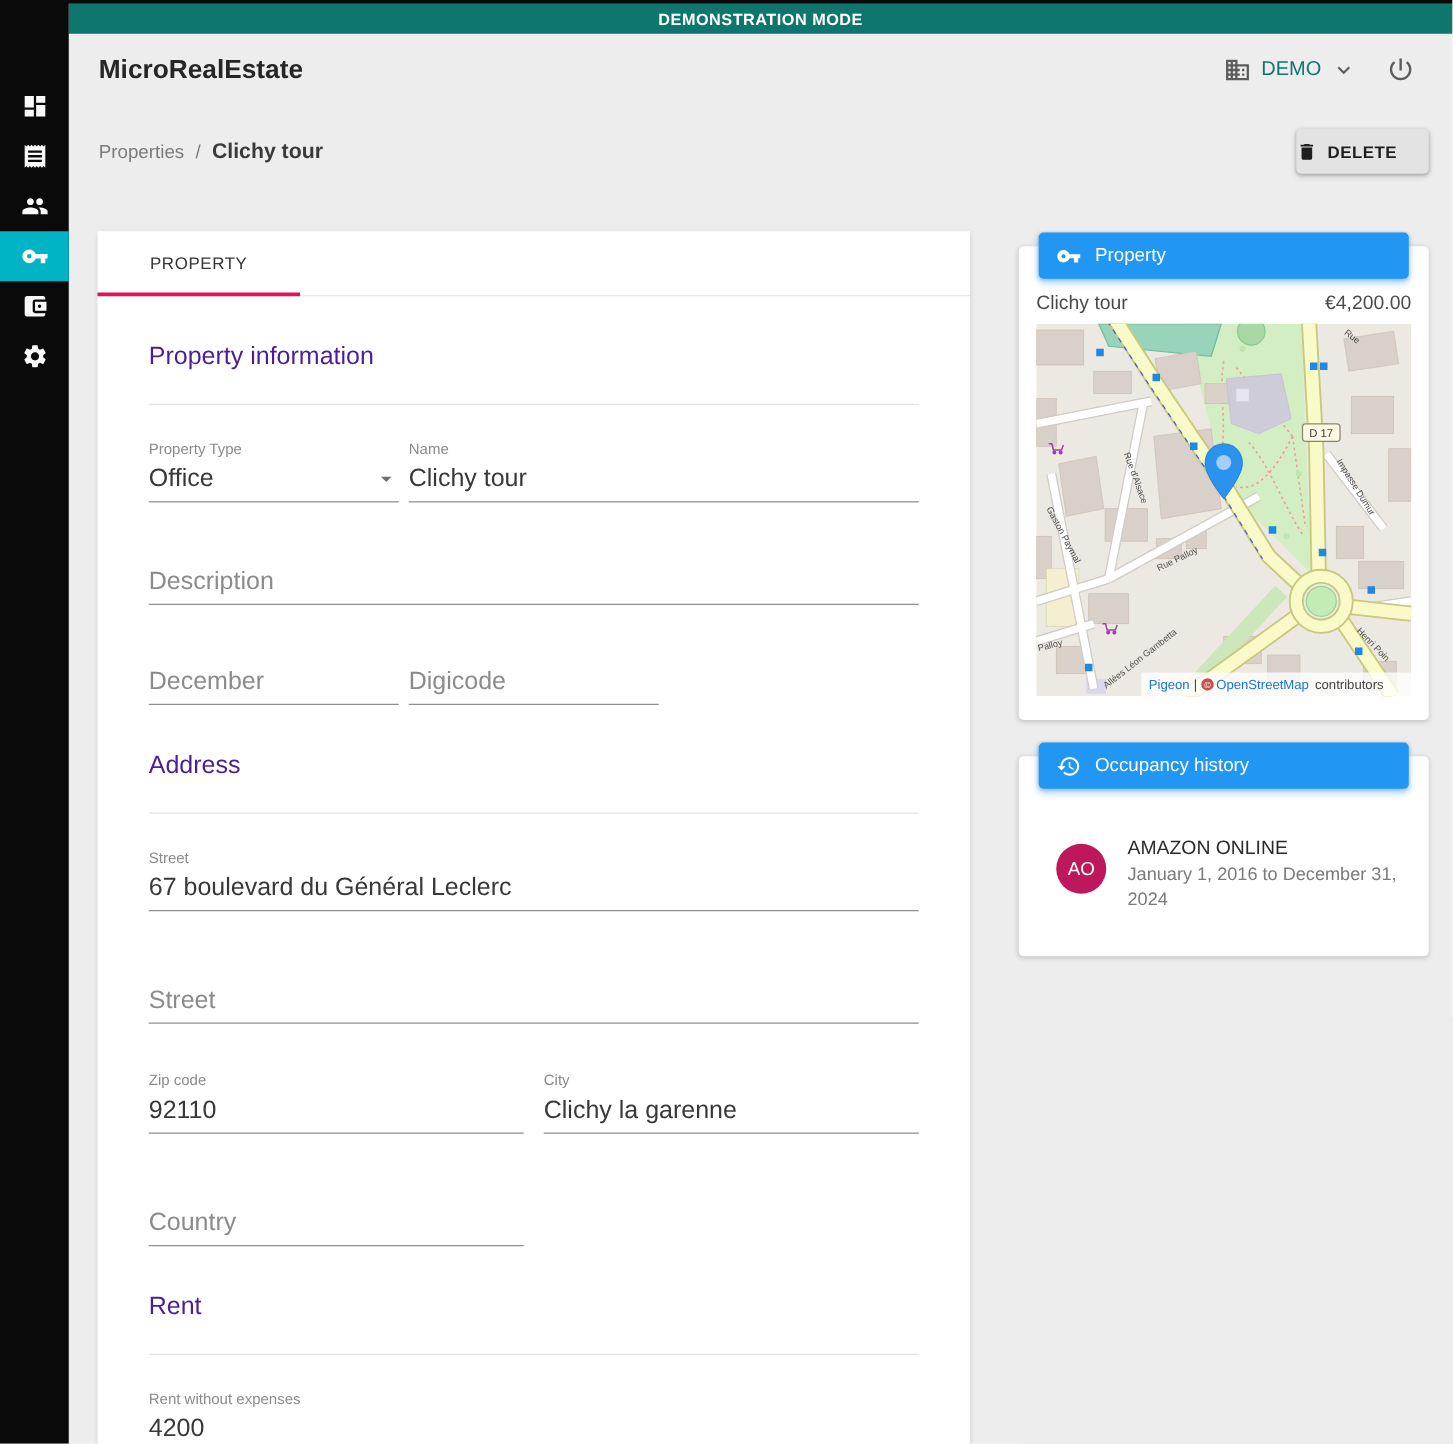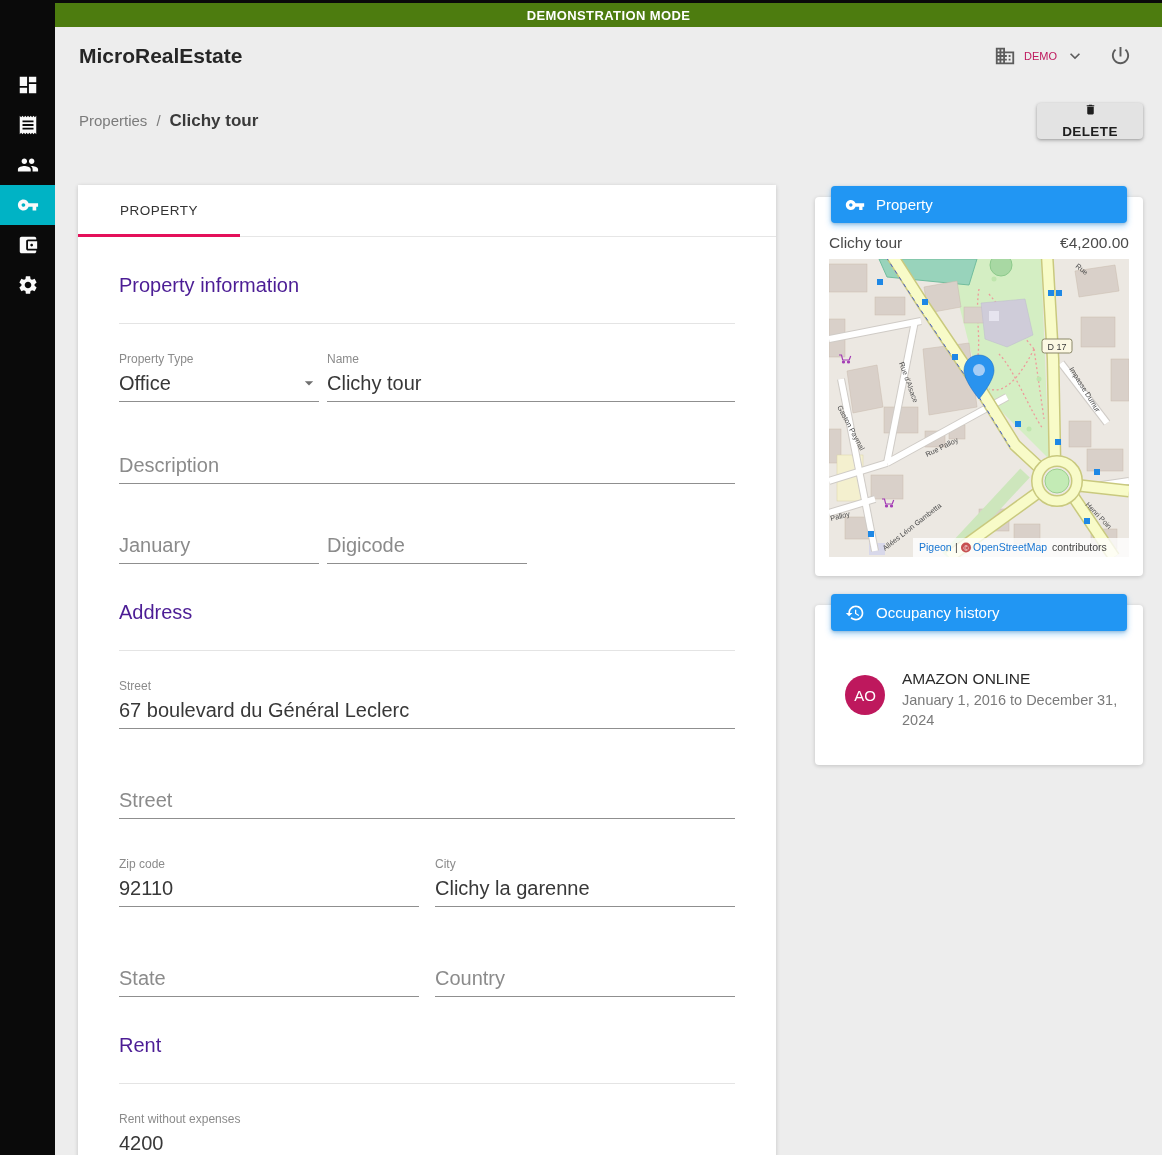--- a/index.html
+++ b/index.html
@@ -9,52 +9,52 @@
     background:#ededed;
     font-family:"Liberation Sans","DejaVu Sans",sans-serif;
     color:#3c3c3c;
   }
   svg { display:block; }
 
   
   .top-strip { position:absolute; left:0; top:0; width:1162px; height:3px; background:#0a0a0a; z-index:6; }
   .demo-banner {
     position:absolute; left:55px; top:3px; width:1107px; height:24px;
-    background:#4d7c0f; color:#fff; z-index:5;
+    background:#0f766e; color:#fff; z-index:5;
     display:flex; align-items:center; justify-content:center;
     font-size:13px; font-weight:bold; letter-spacing:.4px;
   }
 
   
   .sidebar { position:absolute; left:0; top:0; width:55px; height:1155px; background:#0a0a0a; z-index:7; }
   .nav-item { width:55px; height:40px; display:flex; align-items:center; justify-content:center; color:#fafafa; cursor:pointer; }
   .nav-item:first-child { margin-top:65px; }
   .nav-item.active { background:#00B3C5; }
   .nav-item svg { width:22px; height:22px; fill:currentColor; }
 
   
   .app-title { position:absolute; left:79px; top:44px; font-size:21px; color:#262626; }
   .header-right { position:absolute; top:44px; right:30px; display:flex; align-items:center; gap:24px; }
   .org-button { display:flex; align-items:center; gap:8px; color:#4a4a4a; cursor:pointer; }
   .org-button svg { fill:#5c5c5c; }
-  .org-label { font-size:11px; color:#be185d; }
+  .org-label { font-size:16px; color:#0f766e; }
   .icon-button { background:none; border:none; color:#5c5c5c; cursor:pointer; padding:0; }
   .icon-button svg { fill:currentColor; }
 
   
   .breadcrumb { position:absolute; left:79px; top:111px; display:flex; align-items:baseline; gap:9px; }
   .crumb-parent { font-size:15px; color:#7b7b7b; cursor:pointer; }
   .crumb-sep { font-size:15px; color:#7b7b7b; }
   .crumb-current { font-size:17px; font-weight:600; color:#3a3a3a; }
   .delete-btn {
     position:absolute; top:103px; left:1037px; width:106px; height:36px;
     background:#e3e3e3; border:none; border-radius:4px;
     box-shadow:0 1px 3px rgba(0,0,0,.25), 0 2px 5px rgba(0,0,0,.12);
-    display:flex; align-items:center; justify-content:flex-end; gap:8px;
-    font-family:inherit; font-size:13.5px; font-weight:bold; color:#1e1e1e; letter-spacing:.4px; cursor:pointer;flex-direction:column;
+    display:flex; align-items:center; justify-content:flex-start; gap:8px;
+    font-family:inherit; font-size:13.5px; font-weight:bold; color:#1e1e1e; letter-spacing:.4px; cursor:pointer;
   }
   .delete-btn svg { width:17px; height:17px; fill:#1e1e1e; }
 
   
   .main-card {
     position:absolute; left:78px; top:185px; width:698px; height:990px;
     background:#fff; box-shadow:0 1px 4px rgba(0,0,0,.18);
   }
   .tab-bar { position:relative; height:52px; border-bottom:1px solid #e6e6e6; }
   .tab {
@@ -217,21 +217,21 @@
             <span>Description</span>
           </div>
         <div class="field-underline"></div>
       </div>
     </div>
 
     <div class="row mt30">
       <div class="field w200">
         <div class="field-label"></div>
         <div class="field-value placeholder">
-            <span>January</span>
+            <span>December</span>
           </div>
         <div class="field-underline"></div>
       </div>
       <div class="field w200">
         <div class="field-label"></div>
         <div class="field-value placeholder">
             <span>Digicode</span>
           </div>
         <div class="field-underline"></div>
       </div>
@@ -271,27 +271,20 @@
       <div class="field w300">
         <div class="field-label">City</div>
         <div class="field-value">
             <span>Clichy la garenne</span>
           </div>
         <div class="field-underline"></div>
       </div>
     </div>
 
     <div class="row gap16 mt40">
-      <div class="field w300">
-        <div class="field-label"></div>
-        <div class="field-value placeholder">
-            <span>State</span>
-          </div>
-        <div class="field-underline"></div>
-      </div>
       <div class="field w300">
         <div class="field-label"></div>
         <div class="field-value placeholder">
             <span>Country</span>
           </div>
         <div class="field-underline"></div>
       </div>
     </div>
 
     <h2 class="section-title gap-lg">Rent</h2>

